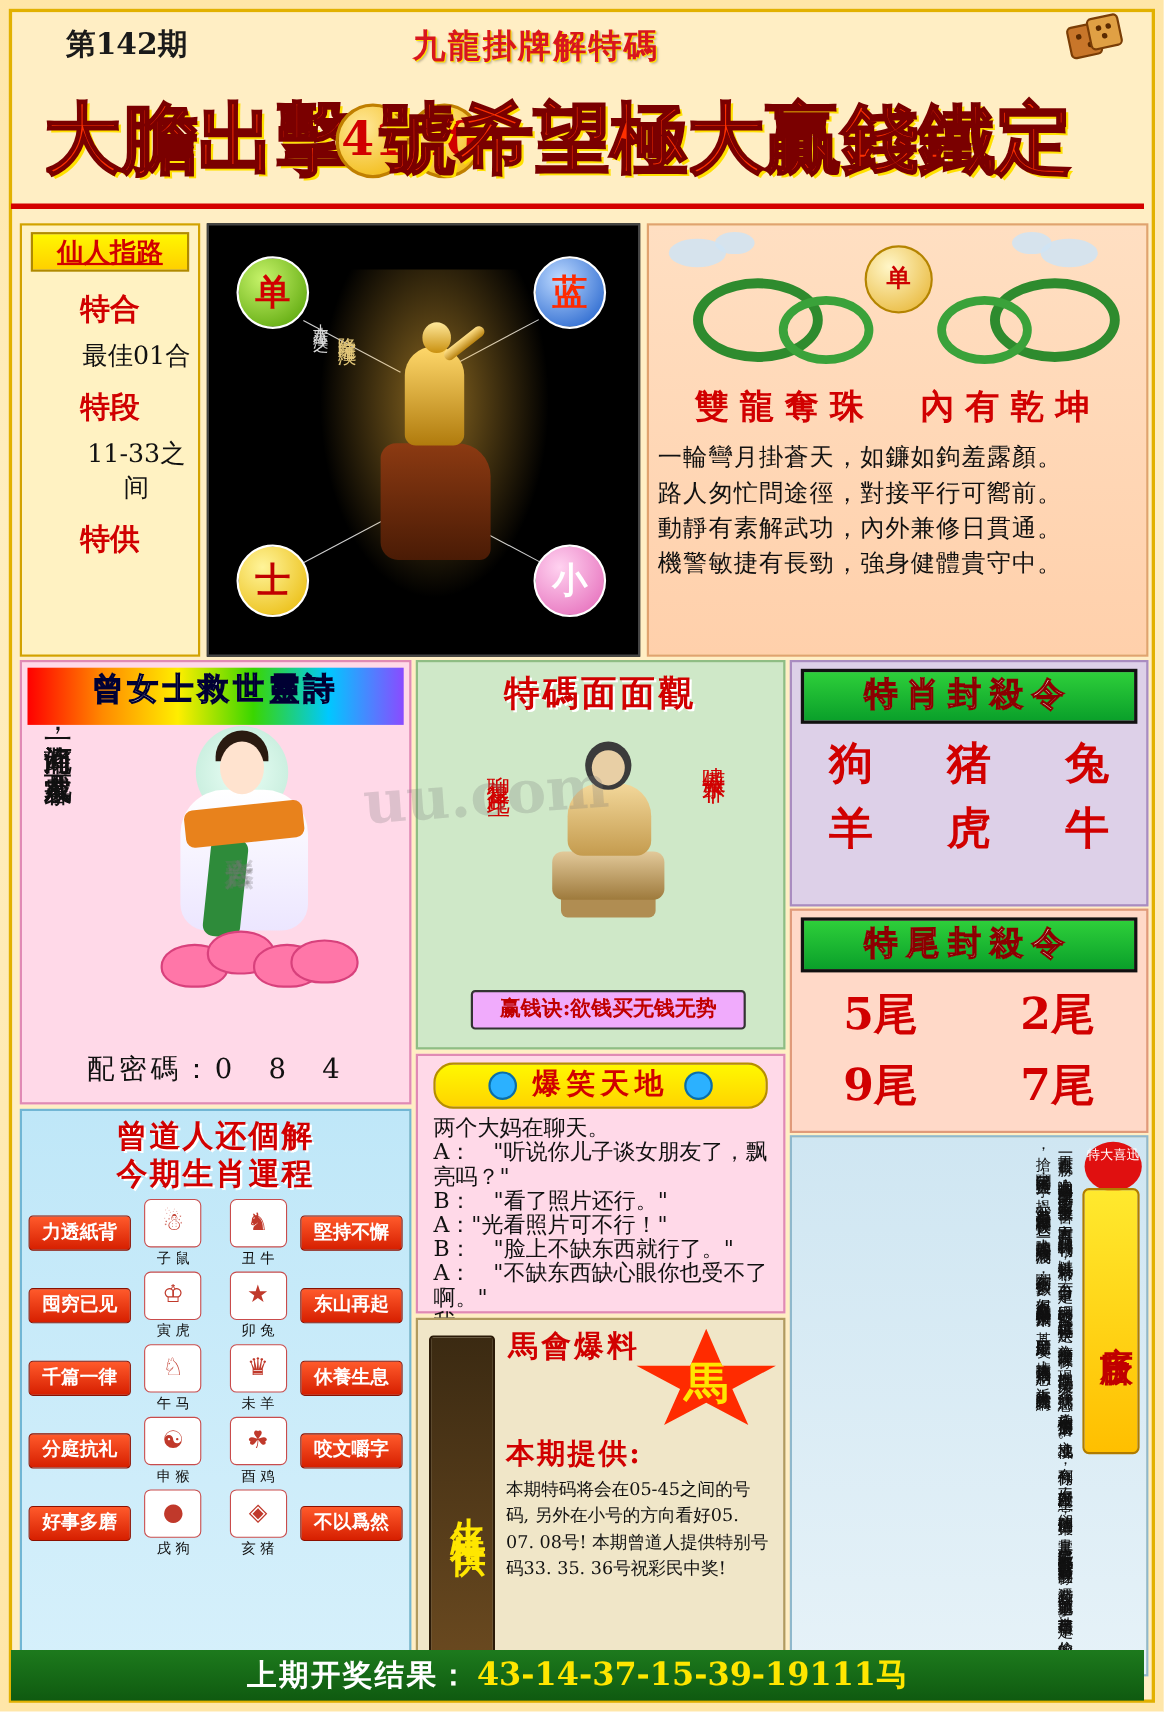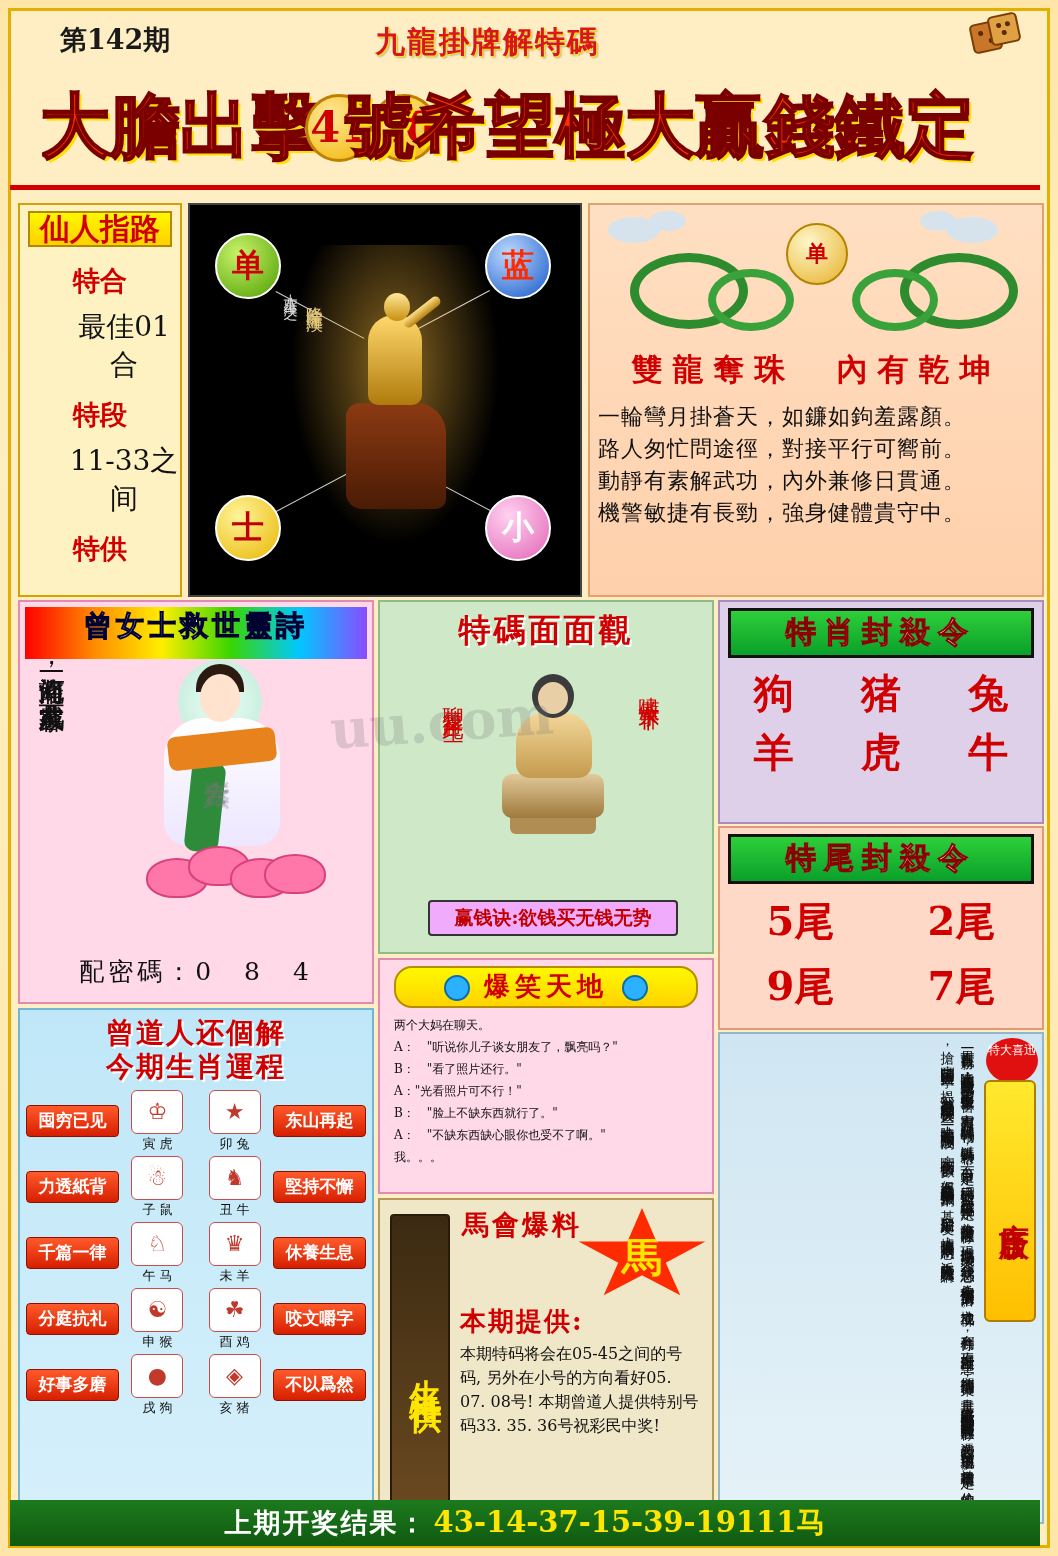--- a/index.html
+++ b/index.html
@@ -75,29 +75,30 @@
   }
 
   
   .p-immortal{
     position:absolute;left:18px;top:203px;width:160px;height:390px;
     background:#fff2c2;border:2px solid #d2a200;text-align:center;
   }
   .p-immortal .banner{
     margin:6px auto 16px;width:140px;height:32px;line-height:32px;
     background:linear-gradient(#fff700,#ffd000);
-    border:2px solid #b08a00;color:#d10000;font-size:30px;font-weight:bold;
-    font-family:"DejaVu Serif","Liberation Serif",serif;
+    border:2px solid #b08a00;color:#d10000;font-size:24px;font-weight:bold;
+    font-family:"DejaVu Serif","Liberation Serif",serif;
+    text-decoration:underline;
   }
   .p-immortal .lbl{
     color:#d10000;font-size:27px;font-weight:bold;margin-top:13px;
     font-family:"DejaVu Serif","Liberation Serif",serif;
   }
   .p-immortal .val{
-    color:#111;font-size:28px;margin-top:9px;
+    color:#111;font-size:23px;margin-top:9px;
     font-family:"DejaVu Serif","Liberation Serif",serif;
     margin-left:48px;
   }
 
   .p-photo{
     position:absolute;left:188px;top:203px;width:390px;height:390px;
     background:#000;border:2px solid #444;
   }
   .circlelabel{
     position:absolute;width:62px;height:62px;border-radius:50%;
@@ -244,21 +245,21 @@
   }
   .joke-banner{
     margin:6px auto 0;width:300px;height:38px;line-height:36px;text-align:center;
     background:linear-gradient(#fff800,#ffd400);border:2px solid #b58e00;border-radius:18px;
     font-size:26px;font-weight:bold;color:#d10000;letter-spacing:5px;
     font-family:"DejaVu Serif","Liberation Serif",serif;
   }
   .smiley{display:inline-block;width:22px;height:22px;border-radius:50%;background:#2bb1ff;border:2px solid #0a6ea8;vertical-align:middle;}
   .joke-body{
     position:absolute;left:14px;top:54px;width:306px;
-    font-size:12px;color:#111;line-height:22px;
+    font-size:20px;color:#111;line-height:22px;
     font-family:"DejaVu Serif","Liberation Serif",serif;
   }
 
   .p-kill-sx{
     position:absolute;left:718px;top:600px;width:322px;height:220px;
     background:#ddd0e8;border:2px solid #a98cc0;
   }
   .kill-banner{
     margin:6px auto 0;width:300px;height:44px;line-height:42px;text-align:center;
     background:linear-gradient(#2ecf3a,#0aa02a);border:3px solid #111;
@@ -549,42 +550,42 @@
     </div>
   </div>
 
   <div class="p-zodiac">
     <div class="z-title">
       <div>曾道人还個解</div>
       <div>今期生肖運程</div>
     </div>
     <div class="z-rows">
       <div class="z-row">
+        <div class="z-word">力透紙背</div>
+        <div class="z-cell">
+            <div class="pic">☃</div>
+            <div class="nm">子 鼠</div>
+          </div>
+        <div class="z-cell">
+            <div class="pic">♞</div>
+            <div class="nm">丑 牛</div>
+          </div>
+        <div class="z-word">堅持不懈</div>
+      </div>
+      <div class="z-row">
         <div class="z-word">囤穷已见</div>
         <div class="z-cell">
             <div class="pic">♔</div>
             <div class="nm">寅 虎</div>
           </div>
         <div class="z-cell">
             <div class="pic">★</div>
             <div class="nm">卯 兔</div>
           </div>
         <div class="z-word">东山再起</div>
-      </div>
-      <div class="z-row">
-        <div class="z-word">力透紙背</div>
-        <div class="z-cell">
-            <div class="pic">☃</div>
-            <div class="nm">子 鼠</div>
-          </div>
-        <div class="z-cell">
-            <div class="pic">♞</div>
-            <div class="nm">丑 牛</div>
-          </div>
-        <div class="z-word">堅持不懈</div>
       </div>
       <div class="z-row">
         <div class="z-word">千篇一律</div>
         <div class="z-cell">
             <div class="pic">♘</div>
             <div class="nm">午 马</div>
           </div>
         <div class="z-cell">
             <div class="pic">♛</div>
             <div class="nm">未 羊</div>

